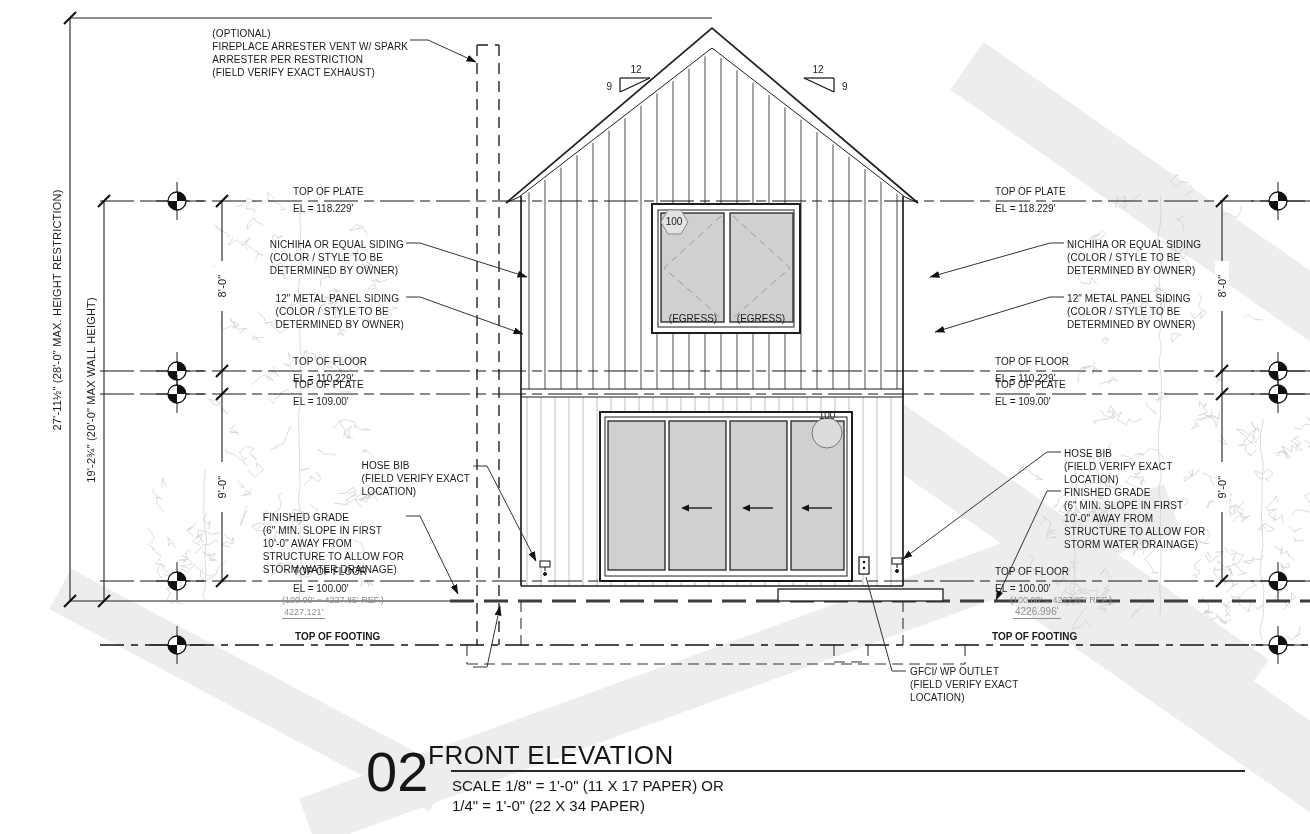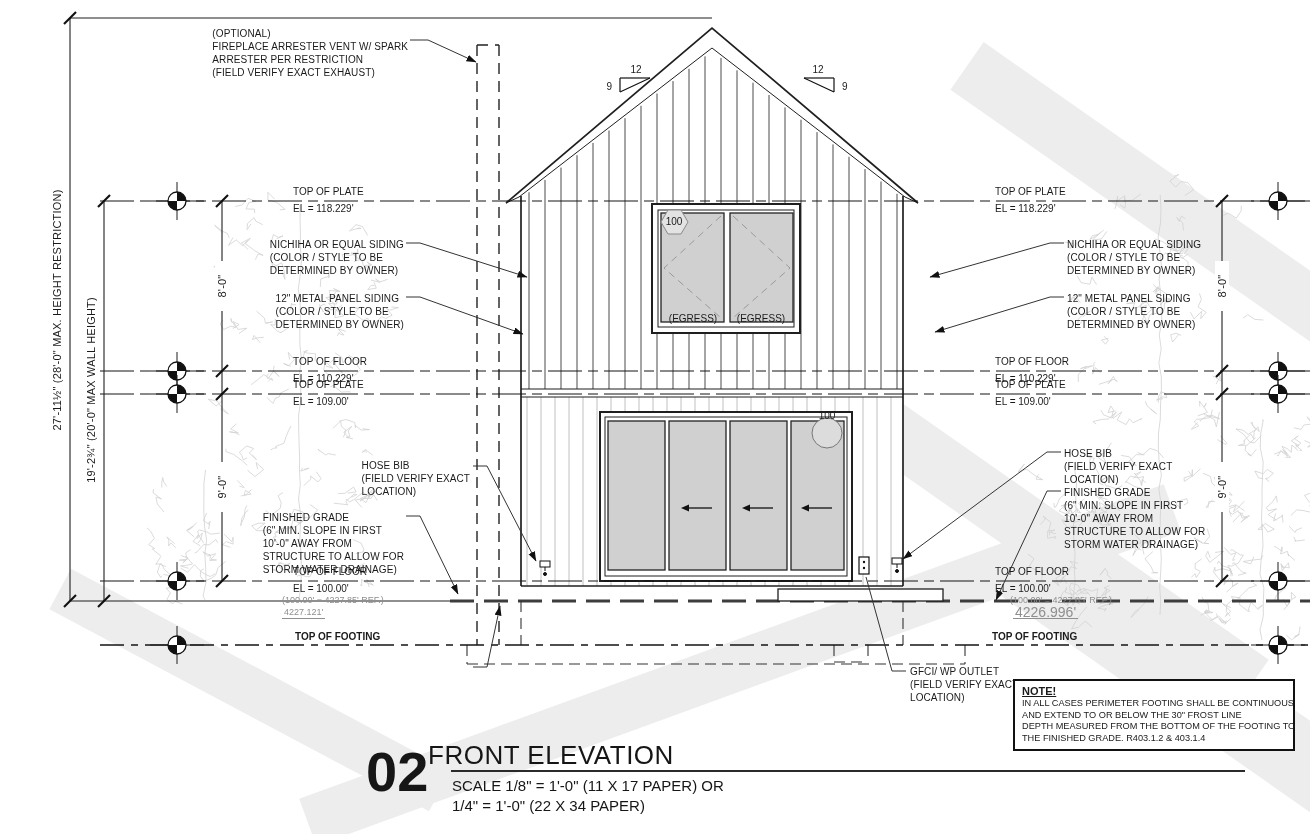--- a/index.html
+++ b/index.html
@@ -14,21 +14,21 @@
   .gray{color:#8f8f8f}
   .uline{display:inline-block;border-bottom:1px solid #8f8f8f;padding:0 2px}
   .rot{transform:rotate(-90deg)}
   .dimtxt{position:absolute;height:14px;font-size:11px;line-height:14px;text-align:center;letter-spacing:.2px}
   .dimbg{background:#fff}
   .tiny{font-size:8px;line-height:9px}
   .tag{position:absolute;font-size:10px;line-height:12px;text-align:center}
   #notebox{position:absolute;left:1013px;top:679px;width:264px;border:2px solid #111;background:#fff;padding:3px 7px 5px 7px}
   #notebox .hd{font-size:11px;font-weight:bold;text-decoration:underline;line-height:14px}
   #notebox .bl{font-size:9.2px;line-height:11.5px;white-space:nowrap}
-  #titleblock .num{position:absolute;left:366px;top:744px;font-size:56px;line-height:56px;font-weight:700;color:#161616}
+  #titleblock .num{position:absolute;left:366px;top:744px;font-size:56px;line-height:56px;font-weight:400;color:#161616}
   #titleblock .ttl{position:absolute;left:428px;top:741px;font-size:26px;line-height:28px;letter-spacing:.5px;color:#161616}
   #titleblock .rule{position:absolute;left:451px;top:770px;width:794px;height:2px;background:#2a2a2a}
   #titleblock .sc{position:absolute;left:452px;font-size:15px;line-height:18px;color:#161616}
   
   .thin{stroke:#1f1f1f;stroke-width:1;fill:none}
   .out{stroke:#1f1f1f;stroke-width:1.7;fill:none}
   .lvl{stroke:#151515;stroke-width:1;stroke-dasharray:34 6 10 6;fill:none}
   .lvl2{stroke:#151515;stroke-width:1.5;stroke-dasharray:24 7 7 7;fill:none}
   .hid{stroke:#333;stroke-width:1.1;stroke-dasharray:11 6;fill:none}
   .chim{stroke:#222;stroke-width:1.4;stroke-dasharray:11 7;fill:none}
@@ -367,21 +367,21 @@
 
 <div class="lvl-label" style="left:995px;top:186px">TOP OF PLATE</div>
 <div class="lvl-label" style="left:995px;top:203px">EL = 118.229'</div>
 <div class="lvl-label" style="left:995px;top:356px">TOP OF FLOOR</div>
 <div class="lvl-label" style="left:995px;top:373px">EL = 110.229'</div>
 <div class="lvl-label" style="left:995px;top:379px">TOP OF PLATE</div>
 <div class="lvl-label" style="left:995px;top:396px">EL = 109.00'</div>
 <div class="lvl-label" style="left:995px;top:566px">TOP OF FLOOR</div>
 <div class="lvl-label" style="left:995px;top:583px">EL = 100.00'</div>
 <div class="lvl-label gray" style="left:1010px;top:594px;font-size:9px">(100.00' = 4227.85' REF.)</div>
-<div class="lvl-label gray" style="left:1013px;top:606px;font-size:14px"><span class="uline">4226.996'</span></div>
+<div class="lvl-label gray" style="left:1013px;top:606px;font-size:10px"><span class="uline">4226.996'</span></div>
 <div class="lvl-label bold" style="left:992px;top:631px">TOP OF FOOTING</div>
 
 <div class="txt ra" style="right:902px;top:27px">
   <div>(OPTIONAL)</div>
       <div>FIREPLACE ARRESTER VENT W/ SPARK</div>
   <div>ARRESTER PER RESTRICTION</div>
       <div>(FIELD VERIFY EXACT EXHAUST)</div>
 </div>
 <div class="txt ra" style="right:906px;top:238px">
   <div>NICHIHA OR EQUAL SIDING</div>
@@ -431,27 +431,20 @@
   <div>GFCI/ WP OUTLET</div>
       <div>(FIELD VERIFY EXACT</div>
       <div>LOCATION)</div>
 </div>
 
 <div class="tag" style="left:656px;top:216px;width:36px">100</div>
 <div class="tag" style="left:809px;top:410px;width:36px">100</div>
 <div class="tag tiny" style="left:661px;top:313px;width:64px">(EGRESS)</div>
 <div class="tag tiny" style="left:729px;top:313px;width:64px">(EGRESS)</div>
 
-<div id="notebox">
-  <div class="hd">NOTE!</div>
-  <div class="bl">IN ALL CASES PERIMETER FOOTING SHALL BE CONTINUOUS</div>
-  <div class="bl">AND EXTEND TO OR BELOW THE 30" FROST LINE</div>
-  <div class="bl">DEPTH MEASURED FROM THE BOTTOM OF THE FOOTING TO</div>
-  <div class="bl">THE FINISHED GRADE. R403.1.2 &amp; 403.1.4</div>
-</div>
 
 <div id="titleblock">
   <div class="num">02</div>
   <div class="ttl">FRONT ELEVATION</div>
   <div class="rule"></div>
   <div class="sc" style="top:777px">SCALE 1/8" = 1'-0" (11 X 17 PAPER) OR</div>
   <div class="sc" style="top:797px">1/4" = 1'-0" (22 X 34 PAPER)</div>
 </div>
 
 </div>

